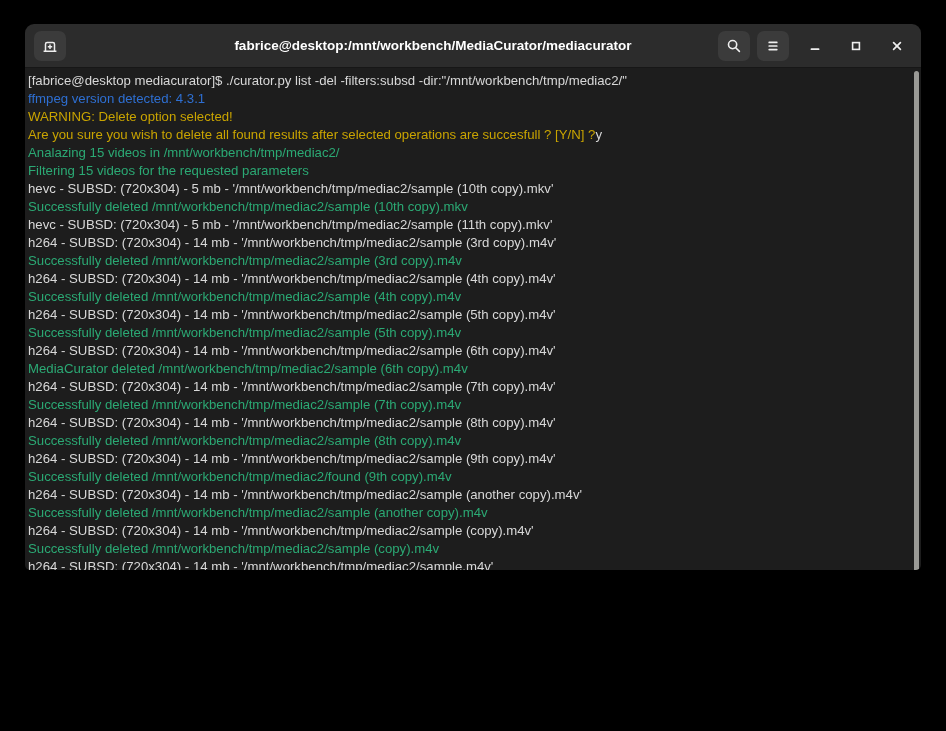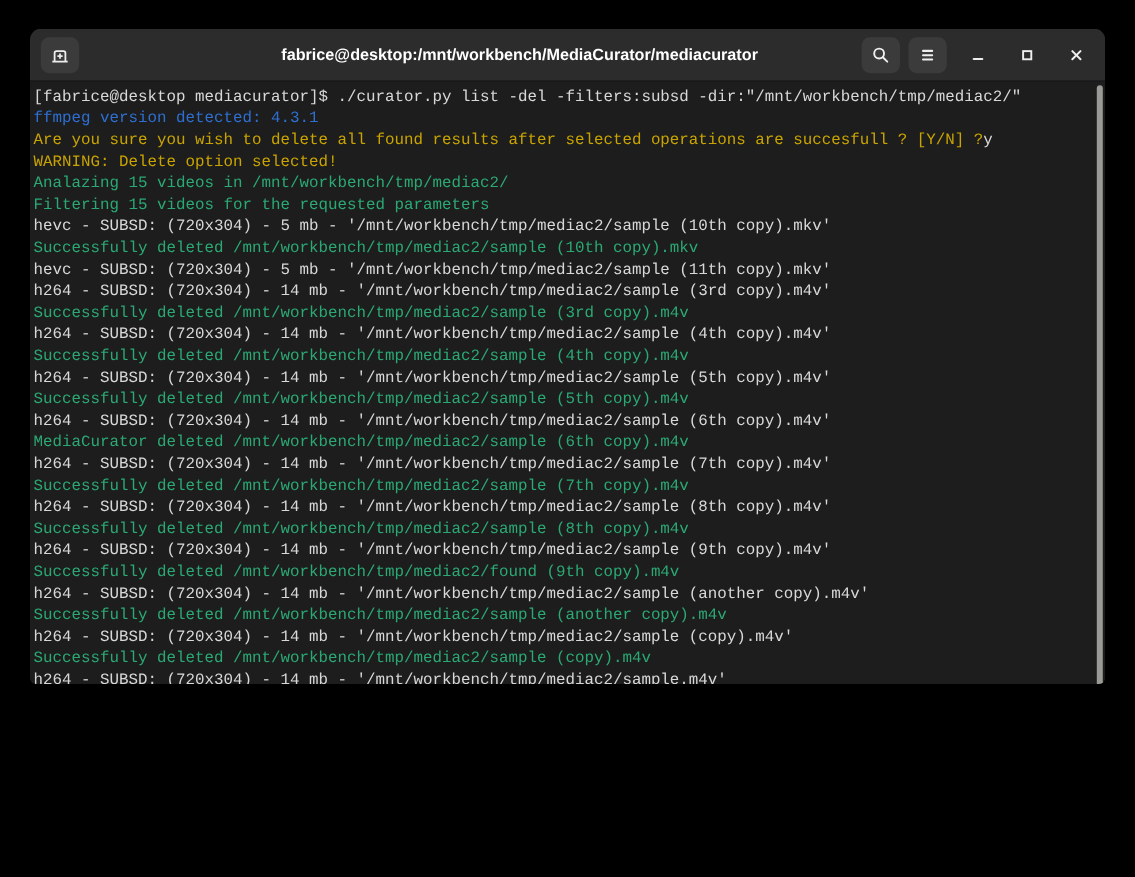--- a/index.html
+++ b/index.html
@@ -37,21 +37,21 @@
     white-space:nowrap; overflow:hidden; pointer-events:none;
   }
   .tb-spacer { flex:1; }
   .icon svg { display:block; }
 
   .terminal {
     flex:1; background:var(--terminal_bg,#1d1d1d); position:relative;
     padding:4px 14px 0 3px; overflow:hidden; cursor:text;
   }
   .term-line {
-    font-family:Liberation Mono, monospace;
+    font-family:Liberation Sans, sans-serif;
     font-size:13.2px; line-height:18px; white-space:pre;
   }
   .c-fg     { color:var(--fg,#d8d8d8); }
   .c-green  { color:var(--green,#2ba974); }
   .c-yellow { color:var(--yellow,#c9a400); }
   .c-blue   { color:var(--blue,#2e6fd2); }
 
   .scrollbar {
     position:absolute; top:0; right:0; width:10px; height:100%;
   }
@@ -126,22 +126,22 @@
         </svg>
       </span>
     </button>
 
   </div>
 
   <div class="terminal">
     <div>
         <div class="term-line"><span class="c-fg">[fabrice@desktop mediacurator]$ ./curator.py list -del -filters:subsd -dir:"/mnt/workbench/tmp/mediac2/"</span></div>
         <div class="term-line"><span class="c-blue">ffmpeg version detected: 4.3.1</span></div>
+        <div class="term-line"><span class="c-yellow">WARNING: Delete option selected!</span></div>
         <div class="term-line"><span class="c-yellow">Are you sure you wish to delete all found results after selected operations are succesfull ? [Y/N] ?</span><span class="c-fg">y</span></div>
-        <div class="term-line"><span class="c-yellow">WARNING: Delete option selected!</span></div>
         <div class="term-line"><span class="c-green">Analazing 15 videos in /mnt/workbench/tmp/mediac2/</span></div>
         <div class="term-line"><span class="c-green">Filtering 15 videos for the requested parameters</span></div>
         <div class="term-line"><span class="c-fg">hevc - SUBSD: (720x304) - 5 mb - '/mnt/workbench/tmp/mediac2/sample (10th copy).mkv'</span></div>
         <div class="term-line"><span class="c-green">Successfully deleted /mnt/workbench/tmp/mediac2/sample (10th copy).mkv</span></div>
         <div class="term-line"><span class="c-fg">hevc - SUBSD: (720x304) - 5 mb - '/mnt/workbench/tmp/mediac2/sample (11th copy).mkv'</span></div>
         <div class="term-line"><span class="c-fg">h264 - SUBSD: (720x304) - 14 mb - '/mnt/workbench/tmp/mediac2/sample (3rd copy).m4v'</span></div>
         <div class="term-line"><span class="c-green">Successfully deleted /mnt/workbench/tmp/mediac2/sample (3rd copy).m4v</span></div>
         <div class="term-line"><span class="c-fg">h264 - SUBSD: (720x304) - 14 mb - '/mnt/workbench/tmp/mediac2/sample (4th copy).m4v'</span></div>
         <div class="term-line"><span class="c-green">Successfully deleted /mnt/workbench/tmp/mediac2/sample (4th copy).m4v</span></div>
         <div class="term-line"><span class="c-fg">h264 - SUBSD: (720x304) - 14 mb - '/mnt/workbench/tmp/mediac2/sample (5th copy).m4v'</span></div>

